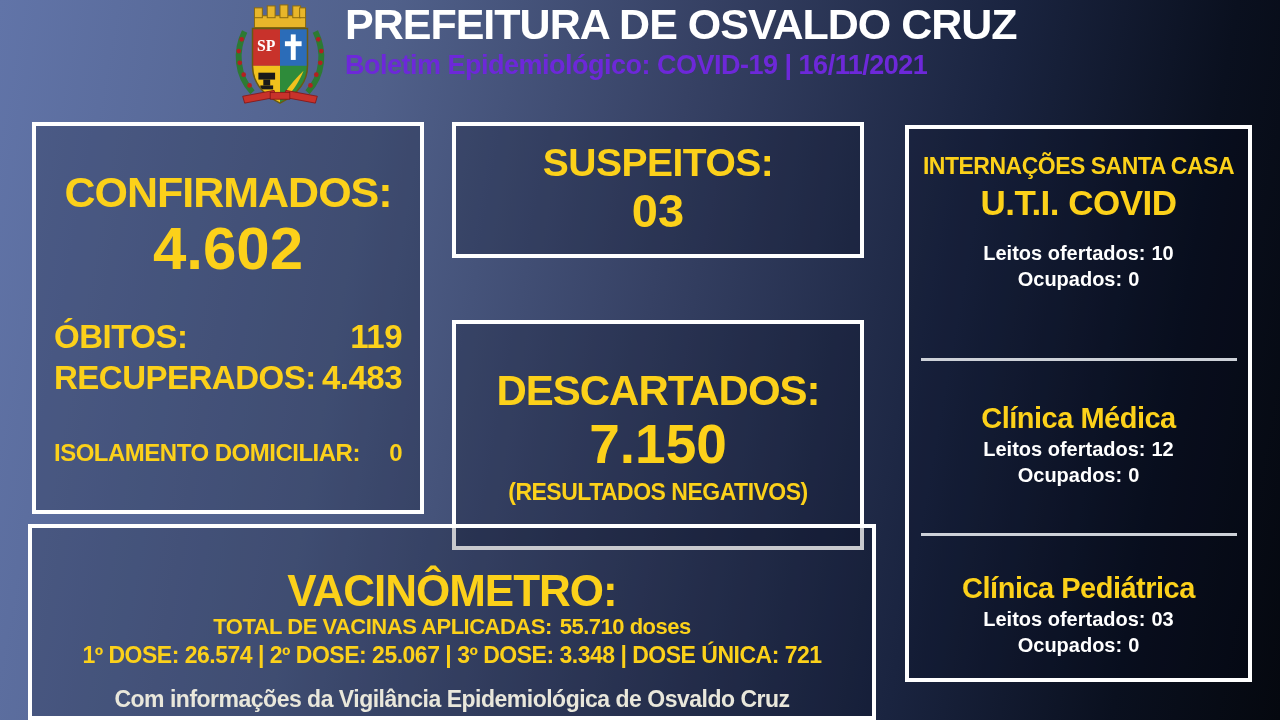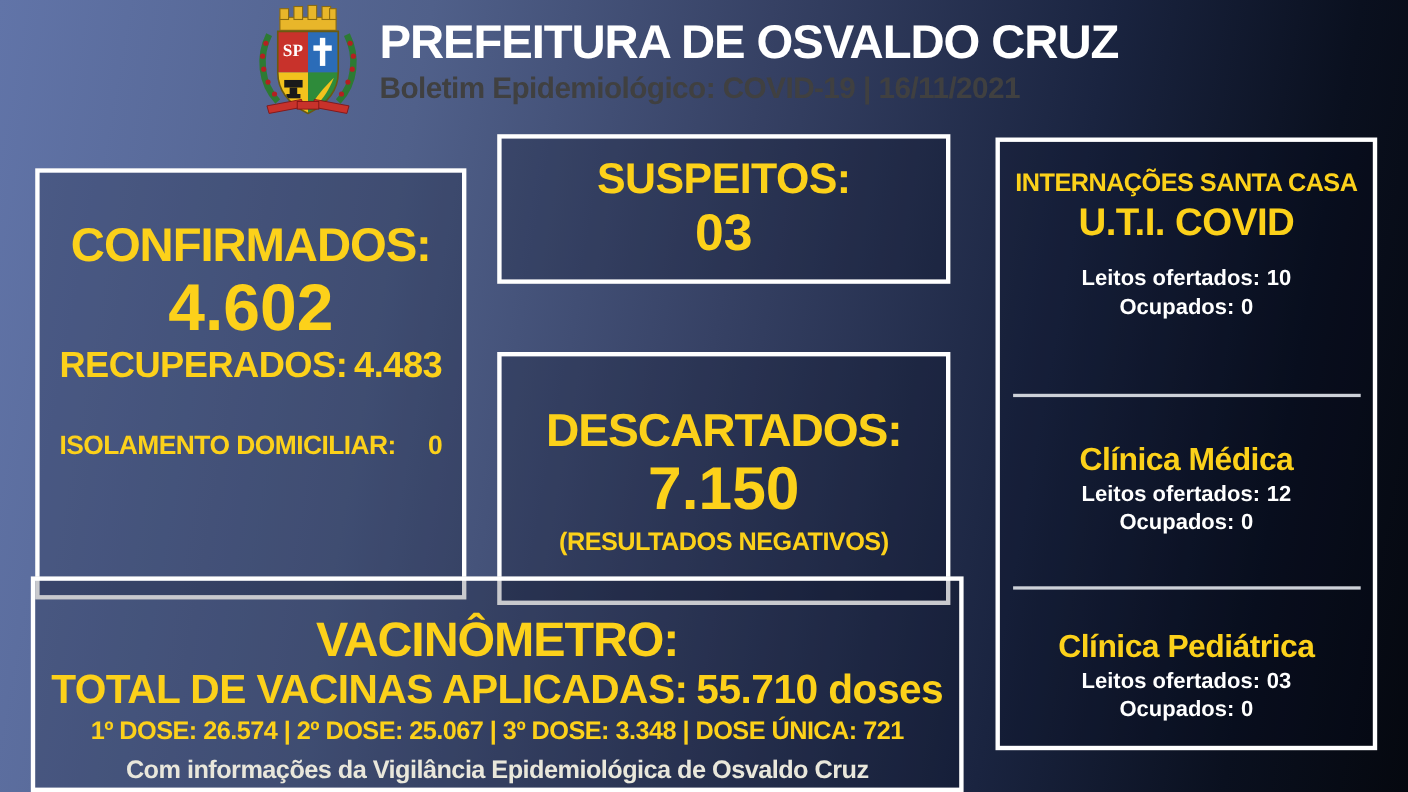--- a/index.html
+++ b/index.html
@@ -9,39 +9,39 @@
     font-family: "Liberation Sans", "DejaVu Sans", sans-serif;
     font-weight: bold;
     background: linear-gradient(100deg,
       #6174a8 0%, #50608a 28%, #364164 50%, #1a2440 72%, #0a101f 88%, #05080f 100%);
     color: #fff;
   }
 
   
   .header { position: absolute; left: 0; top: 0; width: 1280px; height: 112px; }
   .logo { position: absolute; left: 226px; top: 2px; width: 108px; height: 108px; }
-  .header-text { position: absolute; left: 345px; top: 16px; width: 700px; }
+  .header-text { position: absolute; left: 345px; top: 1px; width: 700px; }
   .header-title {
     font-size: 43px; letter-spacing: -1px; color: #ffffff; line-height: 1.08;
     white-space: nowrap;
   }
   .header-subtitle {
-    font-size: 27px; letter-spacing: -0.5px; color: #404040; margin-top: 3px;
+    font-size: 27px; letter-spacing: -0.5px; color: #6d28d9; margin-top: 3px;
     white-space: nowrap;
   }
 
   
   .card {
     position: absolute;
     border: 4px solid #ffffff;
     background: rgba(5, 10, 26, 0.22);
   }
   .yellow { color: #fcd11a; }
 
-  .card-confirmed { left: 32px; top: 122px; width: 392px; height: 392px; padding: 28px 18px 40px 18px; margin-top: 31px; }
+  .card-confirmed { left: 32px; top: 122px; width: 392px; height: 392px; padding: 28px 18px 40px 18px; }
   .confirmed-label { font-size: 43px; letter-spacing: -1px; text-align: center; margin-top: 14px; }
   .confirmed-value { font-size: 60px; text-align: center; line-height: 1.05; }
   .stat-row { display: flex; justify-content: space-between; align-items: baseline; }
   .stat-row.big { font-size: 33px; letter-spacing: -0.5px; line-height: 1.25; }
   .row-obitos { margin-top: 36px; }
   .stat-row.small { font-size: 24px; letter-spacing: -0.5px; margin-top: 40px; }
 
   .card-suspects { left: 452px; top: 122px; width: 412px; height: 136px;
     display: flex; flex-direction: column; justify-content: center; align-items: center; }
   .suspects-label { font-size: 39px; letter-spacing: -0.5px; line-height: 1.1; }
@@ -49,21 +49,21 @@
 
   .card-discarded { left: 452px; top: 320px; width: 412px; height: 230px;
     display: flex; flex-direction: column; justify-content: center; align-items: center; }
   .discarded-label { font-size: 42px; letter-spacing: -1px; line-height: 1.1; margin-top: 4px; }
   .discarded-value { font-size: 55px; line-height: 1.12; }
   .discarded-note { font-size: 23px; letter-spacing: -0.5px; margin-top: 4px; }
 
   .card-vaccine { left: 28px; top: 524px; width: 848px; height: 196px;
     display: flex; flex-direction: column; justify-content: center; align-items: center; padding-bottom: 4px; }
   .vaccine-title { font-size: 44px; letter-spacing: -1px; line-height: 1.0; }
-  .vaccine-total { font-size: 37px; letter-spacing: -0.5px; line-height: 1.25; }
+  .vaccine-total { font-size: 22px; letter-spacing: -0.5px; line-height: 1.25; }
   .vaccine-total .val { margin-left: 8px; }
   .vaccine-doses { font-size: 23px; letter-spacing: -0.5px; line-height: 1.3; white-space: nowrap; }
   .vaccine-updated { font-size: 17px; color: #ffffff; margin-top: 3px; }
 
   .card-hospital { left: 905px; top: 125px; width: 347px; height: 557px; }
   .hosp-sec { position: absolute; left: 0; width: 100%; text-align: center; }
   .sec-uti { top: 24px; }
   .hosp-title { font-size: 23px; letter-spacing: -0.5px; line-height: 1.2; }
   .hosp-name-big { font-size: 35px; letter-spacing: -0.5px; line-height: 1.25; }
   .hosp-name { font-size: 29px; letter-spacing: -0.5px; line-height: 1.2; }
@@ -148,20 +148,24 @@
   </div>
   <div class="header-text">
     <div class="header-title">PREFEITURA DE OSVALDO CRUZ</div>
     <div class="header-subtitle">Boletim Epidemiológico: COVID-19 | 16/11/2021</div>
   </div>
 </div>
 
 <div class="card card-confirmed">
   <div class="confirmed-label yellow">CONFIRMADOS:</div>
   <div class="confirmed-value yellow">4.602</div>
+  <div class="stat-row big yellow row-obitos">
+    <span>ÓBITOS:</span>
+    <span>119</span>
+  </div>
   <div class="stat-row big yellow">
     <span>RECUPERADOS:</span>
     <span>4.483</span>
   </div>
   <div class="stat-row small yellow">
     <span>ISOLAMENTO DOMICILIAR:</span>
     <span>0</span>
   </div>
 </div>
 

